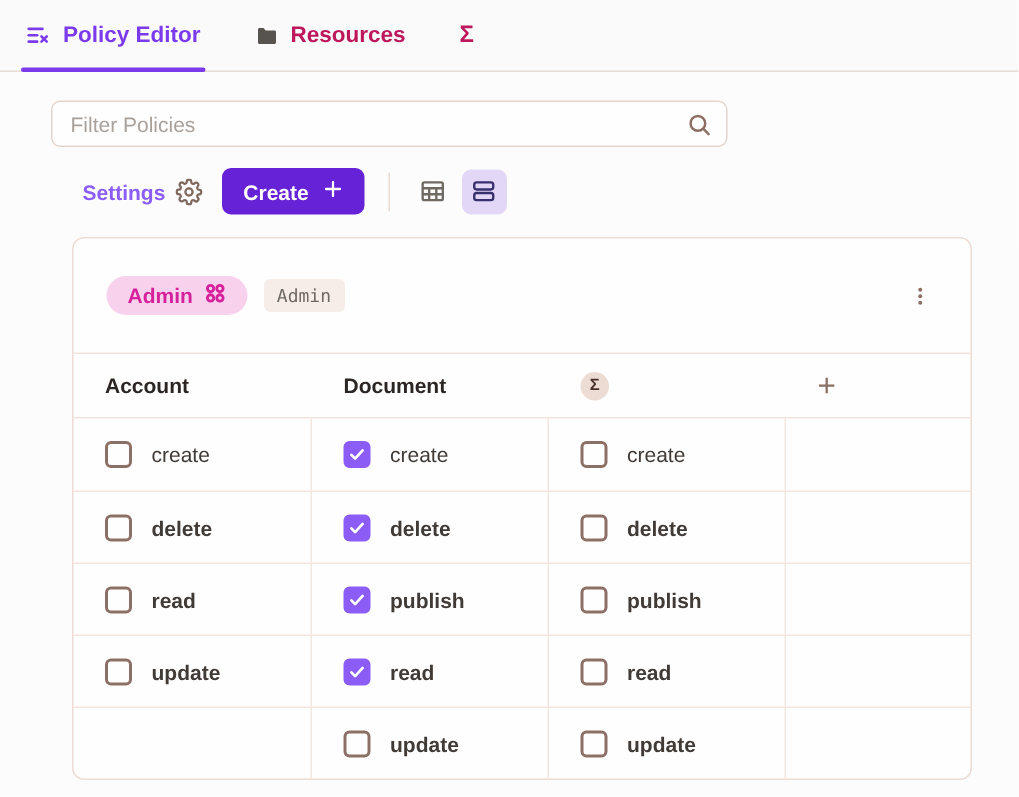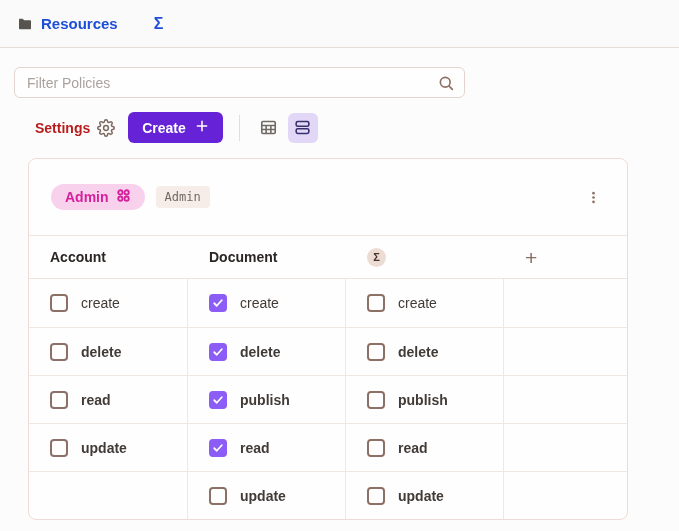--- a/index.html
+++ b/index.html
@@ -19,39 +19,39 @@
     align-items: stretch;
     padding-left: 14px;
     gap: 30px;
   }
   .tab {
     display: flex;
     align-items: center;
     gap: 8px;
     font-size: 15px;
     font-weight: 700;
-    color: #1d4ed8;
+    color: #be185d;
     cursor: pointer;
     position: relative;
     padding: 0 3px;
   }
   .tab svg { display: block; }
   .tab.active { color: #7c3aed; }
   .tab.active::after {
     content: "";
     position: absolute;
     left: 0; right: 0; bottom: -1px;
     height: 3px;
     background: #7c3aed;
     border-radius: 2px;
   }
   .tab .sigma-glyph { font-size: 16px; font-weight: 700; }
 
   
-  .content { padding: 19px 14px 0 14px; }
+  .content { padding: 19px 14px 0 14px; margin-left: 20px; }
   .filter-wrap {
     position: relative;
     width: 451px;
     height: 31px;
   }
   .filter-input {
     width: 100%;
     height: 100%;
     border: 1px solid #e4d4cc;
     border-radius: 6px;
@@ -74,21 +74,21 @@
   .toolbar {
     margin-top: 14px;
     display: flex;
     align-items: center;
     height: 31px;
   }
   .settings-label {
     margin-left: 21px;
     font-size: 14px;
     font-weight: 700;
-    color: #b91c1c;
+    color: #8b5cf6;
   }
   .gear-btn { margin-left: 7px; display: flex; cursor: pointer; }
   .create-btn {
     margin-left: 13px;
     height: 31px;
     background: #6522d6;
     color: #ffffff;
     border: none;
     border-radius: 6px;
     padding: 0 14px;
@@ -229,20 +229,32 @@
   }
   .checkbox.checked {
     background: #8b5cf6;
     border-color: #8b5cf6;
   }
 </style>
 </head>
 <body>
 
 <div class="tabbar">
+  <div class="tab active">
+    <span>
+      <svg width="17" height="17" viewBox="0 0 24 24" fill="none" stroke="#7c3aed" stroke-width="2.4" stroke-linecap="round" stroke-linejoin="round">
+        <path d="M16 6H3"></path>
+          <path d="M11 12H3"></path>
+          <path d="M11 18H3"></path>
+        <path d="m15 13 5 5"></path>
+          <path d="m20 13-5 5"></path>
+      </svg>
+    </span>
+    <span>Policy Editor</span>
+  </div>
   <div class="tab">
     <span>
       <svg width="16" height="16" viewBox="0 0 24 24" fill="#57534e">
         <path d="M3 5.5C3 4.7 3.7 4 4.5 4h4l2.2 2.5h8.8c.8 0 1.5.7 1.5 1.5v10.5c0 .8-.7 1.5-1.5 1.5h-15C3.7 20 3 19.3 3 18.5z"></path>
       </svg>
     </span>
     <span>Resources</span>
   </div>
   <div class="tab">
     <span class="sigma-glyph">Σ</span>

